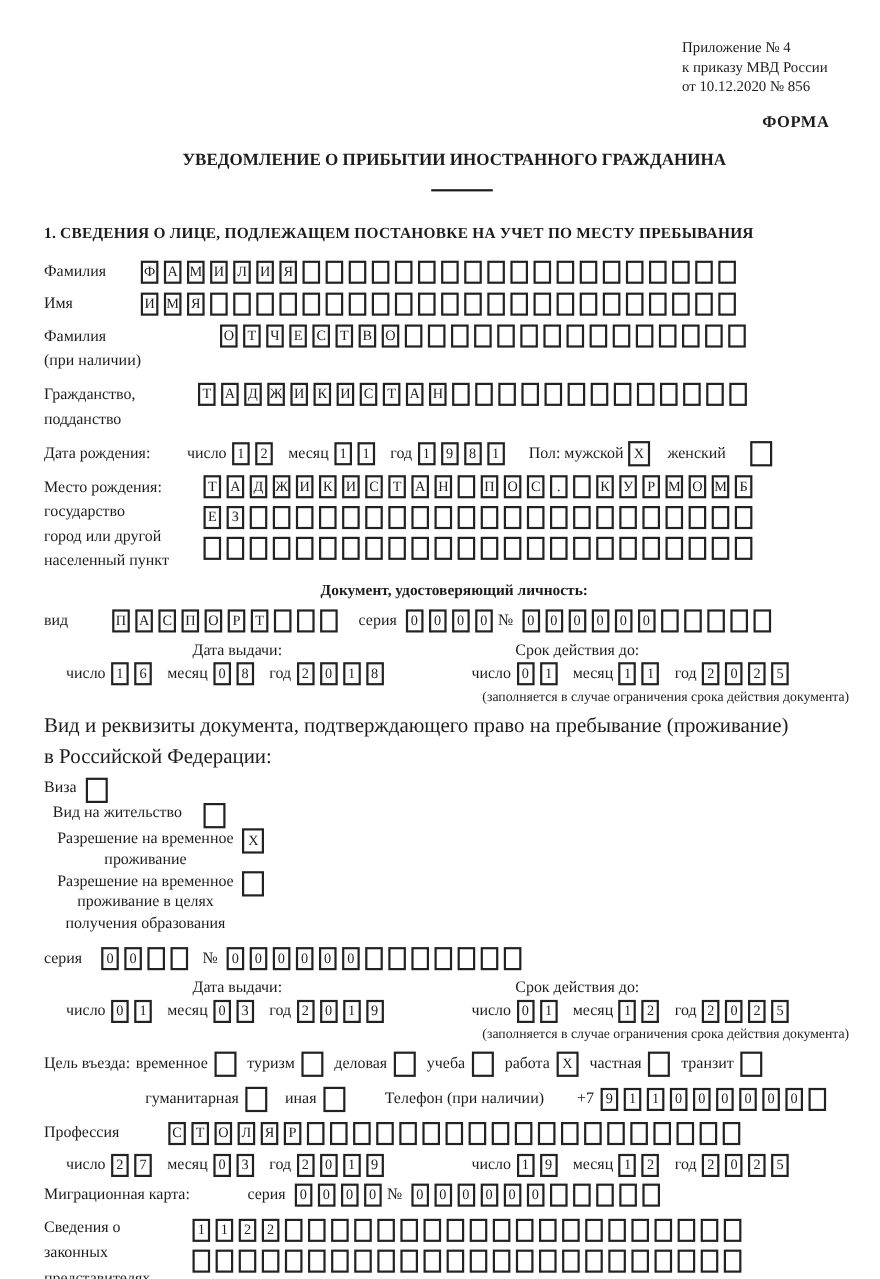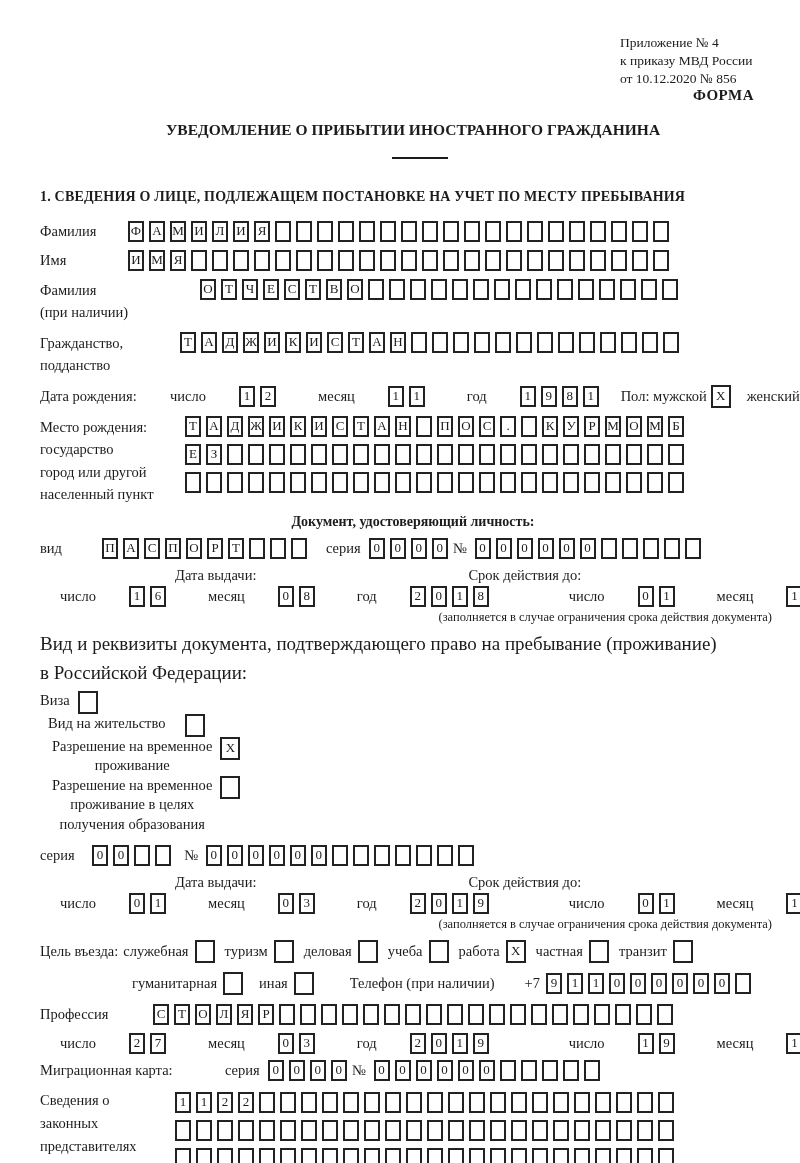--- a/index.html
+++ b/index.html
@@ -9,21 +9,21 @@
     font-family: "Liberation Serif", "DejaVu Serif", serif;
     color: #1c1c1c;
     position: relative;
     overflow: hidden;
   }
   .page { padding: 34px 14px 10px 40px; }
 
   
   .ref { margin-left: 580px; font-size: 13.5px; line-height: 1.32; }
   .ref .amend { margin-top: 5px; }
-  .forma { text-align: right; padding-right: 32px; font-weight: bold; font-size: 15px; margin-top: 0; letter-spacing: .5px; }
+  .forma { text-align: right; padding-right: 32px; font-weight: bold; font-size: 15px; margin-top: 16px; letter-spacing: .5px; }
 
   .title { text-align: center; font-weight: bold; font-size: 15.5px; line-height: 1.5; margin-top: 14px; }
   .blank-line { display:inline-block; width: 56px; border-bottom: 2px solid #1c1c1c; height: 12px; margin-left: 14px; }
 
   .sec-heading { font-weight: bold; font-size: 14px; margin-top: 24px; margin-bottom: 16px; letter-spacing: .2px; }
 
   
   .cells { display: inline-flex; flex: none; }
   .cell {
     display: inline-flex; flex: none; align-items: center; justify-content: center;
@@ -43,21 +43,21 @@
   .stack .cells { margin-bottom: 7px; display: flex; }
 
   .doc-heading { text-align: center; font-weight: bold; font-size: 14px; margin: 4px 0 8px 0; }
 
   .dhdr { display: flex; font-size: 14.5px; margin: 4px 0 2px 0; }
   .dhdr .h1 { margin-left: 135px; }
   .dhdr .h2 { margin-left: 212px; }
   .dhdr.entry .h2 { margin-left: 240px; }
 
   .drow { display: flex; align-items: center; font-size: 14.5px; margin-bottom: 3px; white-space: nowrap; }
-  .dgroup { display: inline-flex; align-items: center; gap: 28px; }
+  .dgroup { display: inline-flex; align-items: center; }
   .dgroup .dlbl { margin-right: 5px; }
   .dgroup .cells { margin-right: 9px; }
   .gap60 { width: 66px; flex: none; }
 
   .note { font-size: 12.5px; text-align: right; padding-right: 14px; margin-bottom: 8px; }
 
   .intro { font-size: 19px; margin-bottom: 7px; }
 
   .optrow { display: flex; align-items: flex-start; font-size: 14.5px; margin: 6px 0 10px 0; flex-direction: column; }
   .opt { display: flex; align-items: flex-start; margin-right: 14px; }
@@ -548,21 +548,21 @@
           <span class="cell">5</span>
         </span>
     </span>
   </div>
   <div class="note">(заполняется в случае ограничения срока действия документа)</div>
 
   <div class="purpose">
     <span>Цель въезда:</span>
     <span class="smallgap" style="width:5px"></span>
     <span class="p">
-      <span class="olbl">служебная</span>
+      <span class="olbl">временное</span>
       <span class="cells cbx">
           <span class="cell"></span>
         </span>
     </span>
     <span class="p">
       <span class="olbl">туризм</span>
       <span class="cells cbx">
           <span class="cell"></span>
         </span>
     </span>

